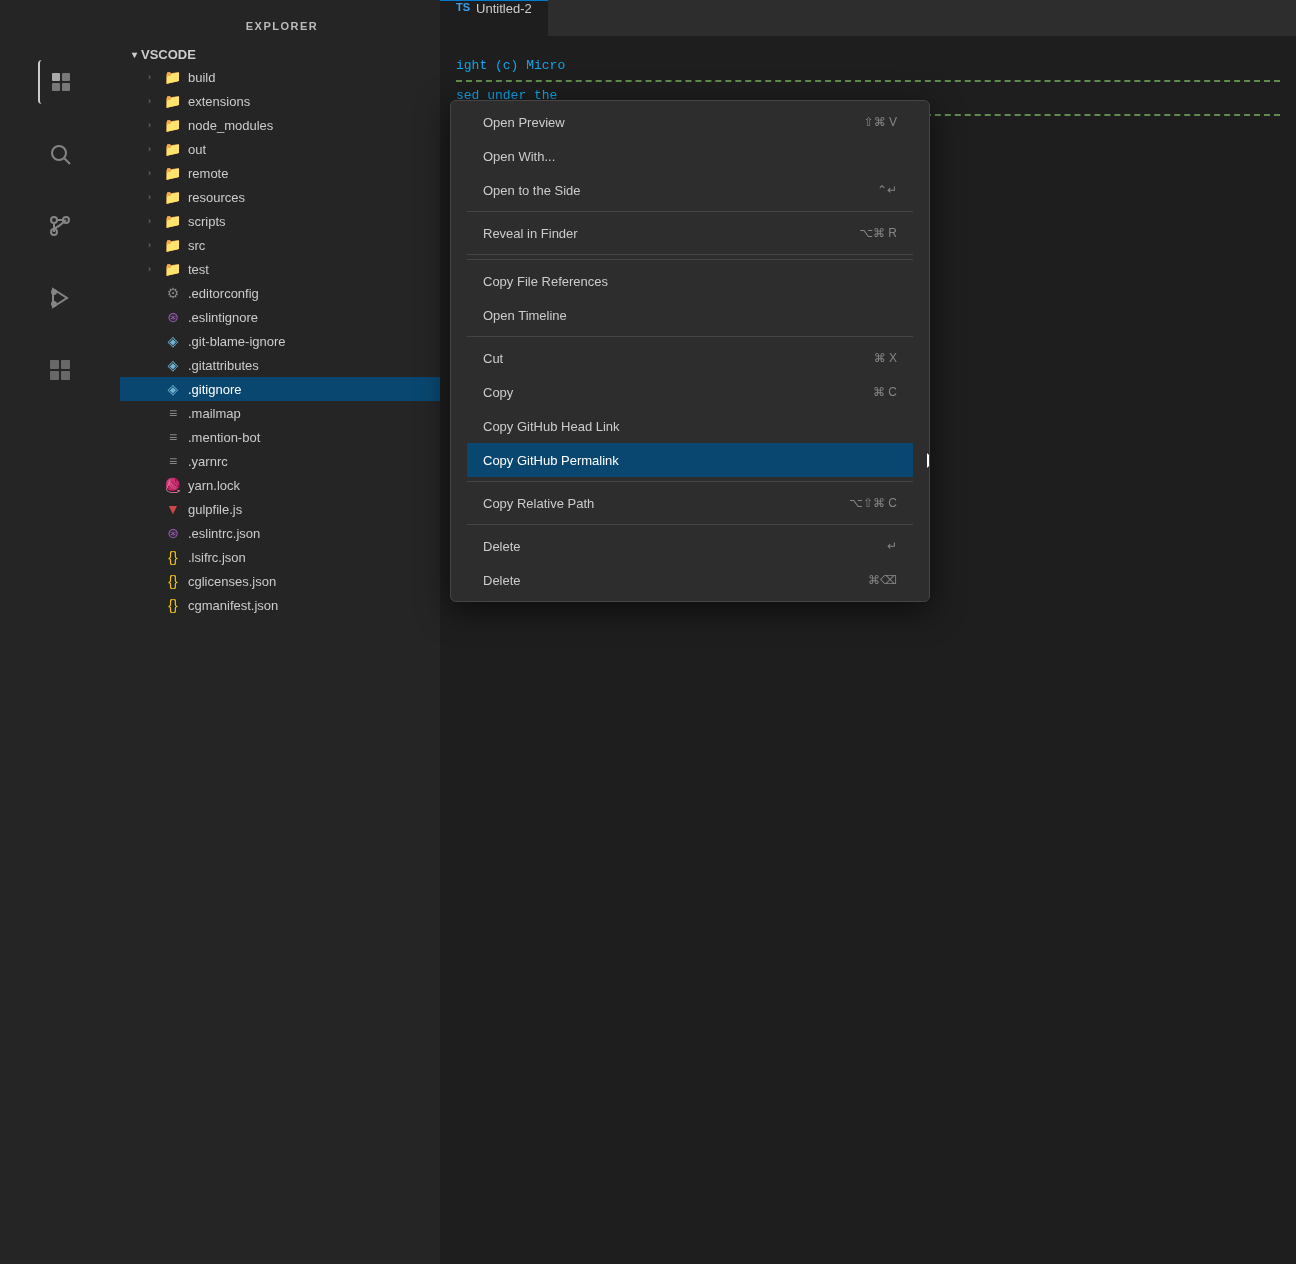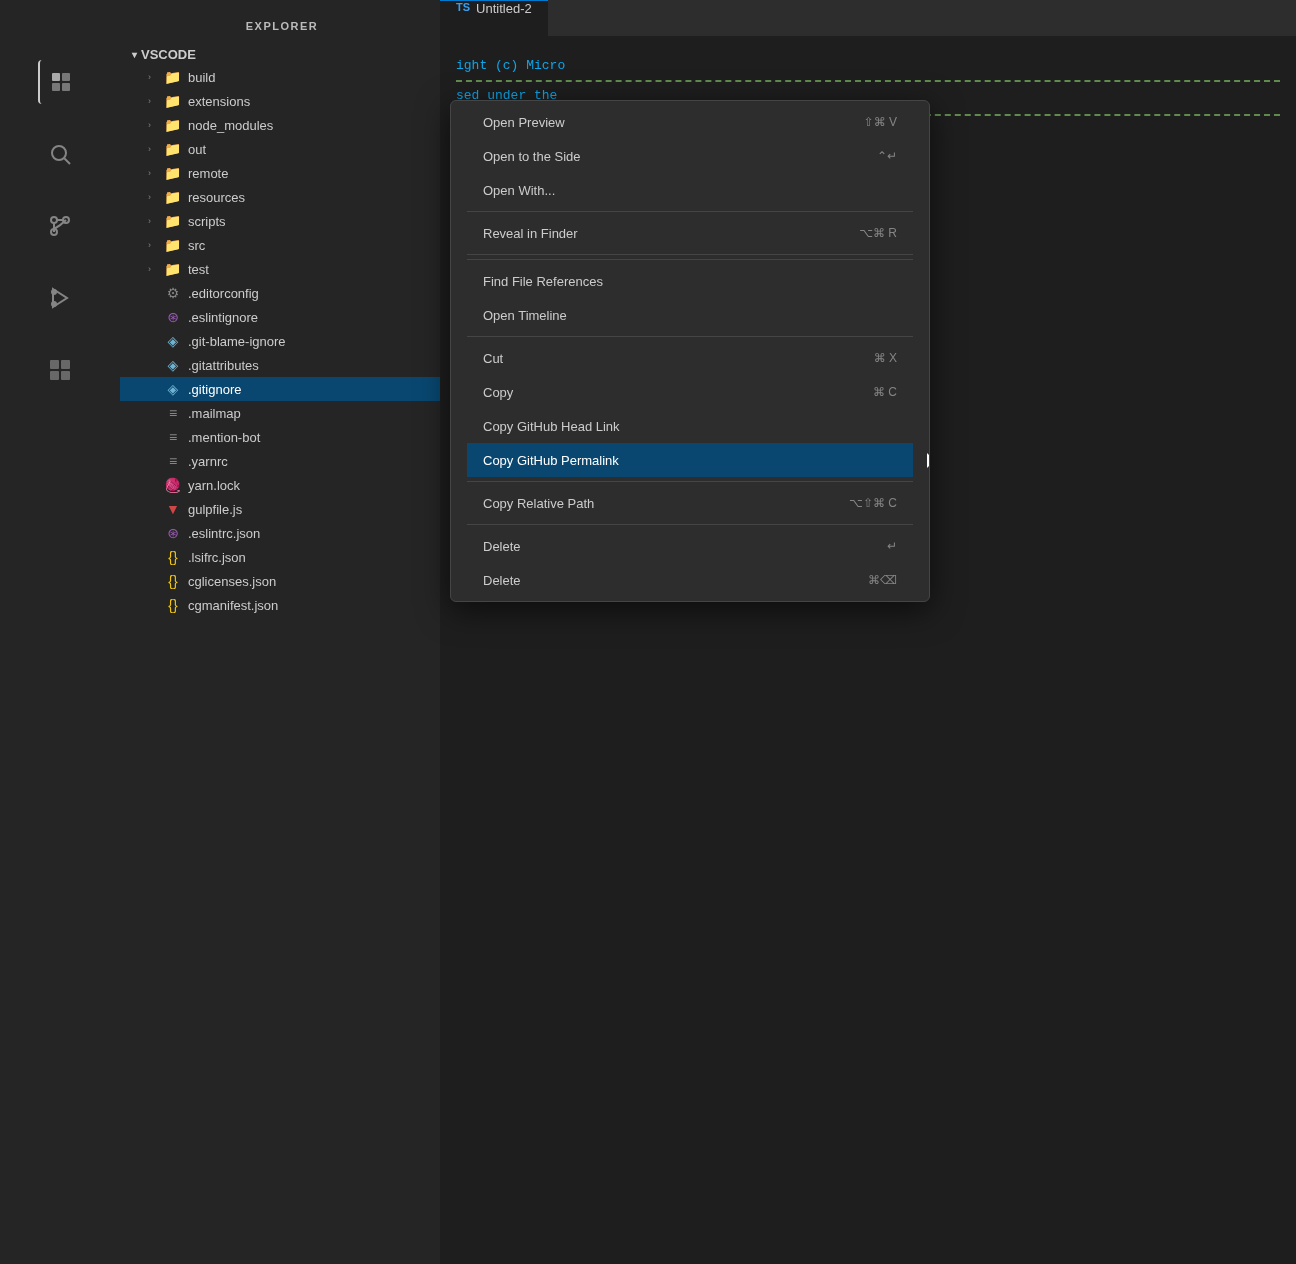--- a/index.html
+++ b/index.html
@@ -452,44 +452,44 @@
 </div>
 
 <div class="context-menu">
 
   <div class="menu-item">
     <span class="menu-item-label">Open Preview</span>
     <span class="menu-item-shortcut">⇧⌘ V</span>
   </div>
 
   <div class="menu-item">
+    <span class="menu-item-label">Open With...</span>
+    <span class="menu-item-shortcut"></span>
+  </div>
+
+  <div class="menu-item">
     <span class="menu-item-label">Open to the Side</span>
     <span class="menu-item-shortcut">⌃↵</span>
   </div>
 
-  <div class="menu-item">
-    <span class="menu-item-label">Open With...</span>
-    <span class="menu-item-shortcut"></span>
-  </div>
-
   <div class="menu-separator"></div>
 
   <div class="menu-item">
     <span class="menu-item-label">Reveal in Finder</span>
     <span class="menu-item-shortcut">⌥⌘ R</span>
   </div>
 
 
   <div class="menu-separator"></div>
 
 
   <div class="menu-separator"></div>
 
   <div class="menu-item">
-    <span class="menu-item-label">Find File References</span>
+    <span class="menu-item-label">Copy File References</span>
     <span class="menu-item-shortcut"></span>
   </div>
 
   <div class="menu-item">
     <span class="menu-item-label">Open Timeline</span>
     <span class="menu-item-shortcut"></span>
   </div>
 
   <div class="menu-separator"></div>
 

